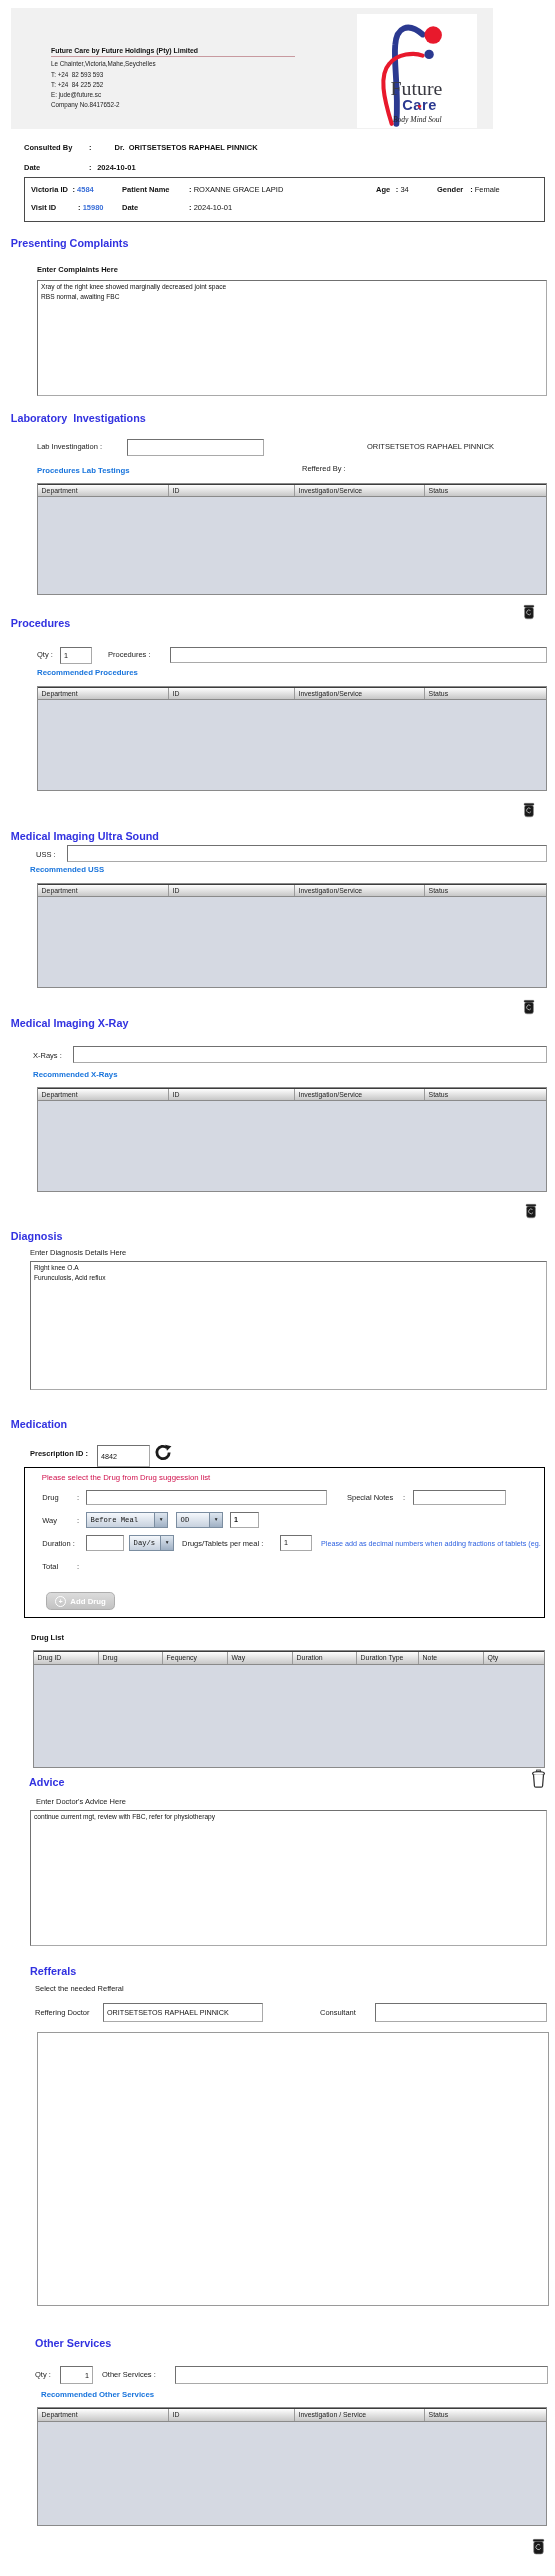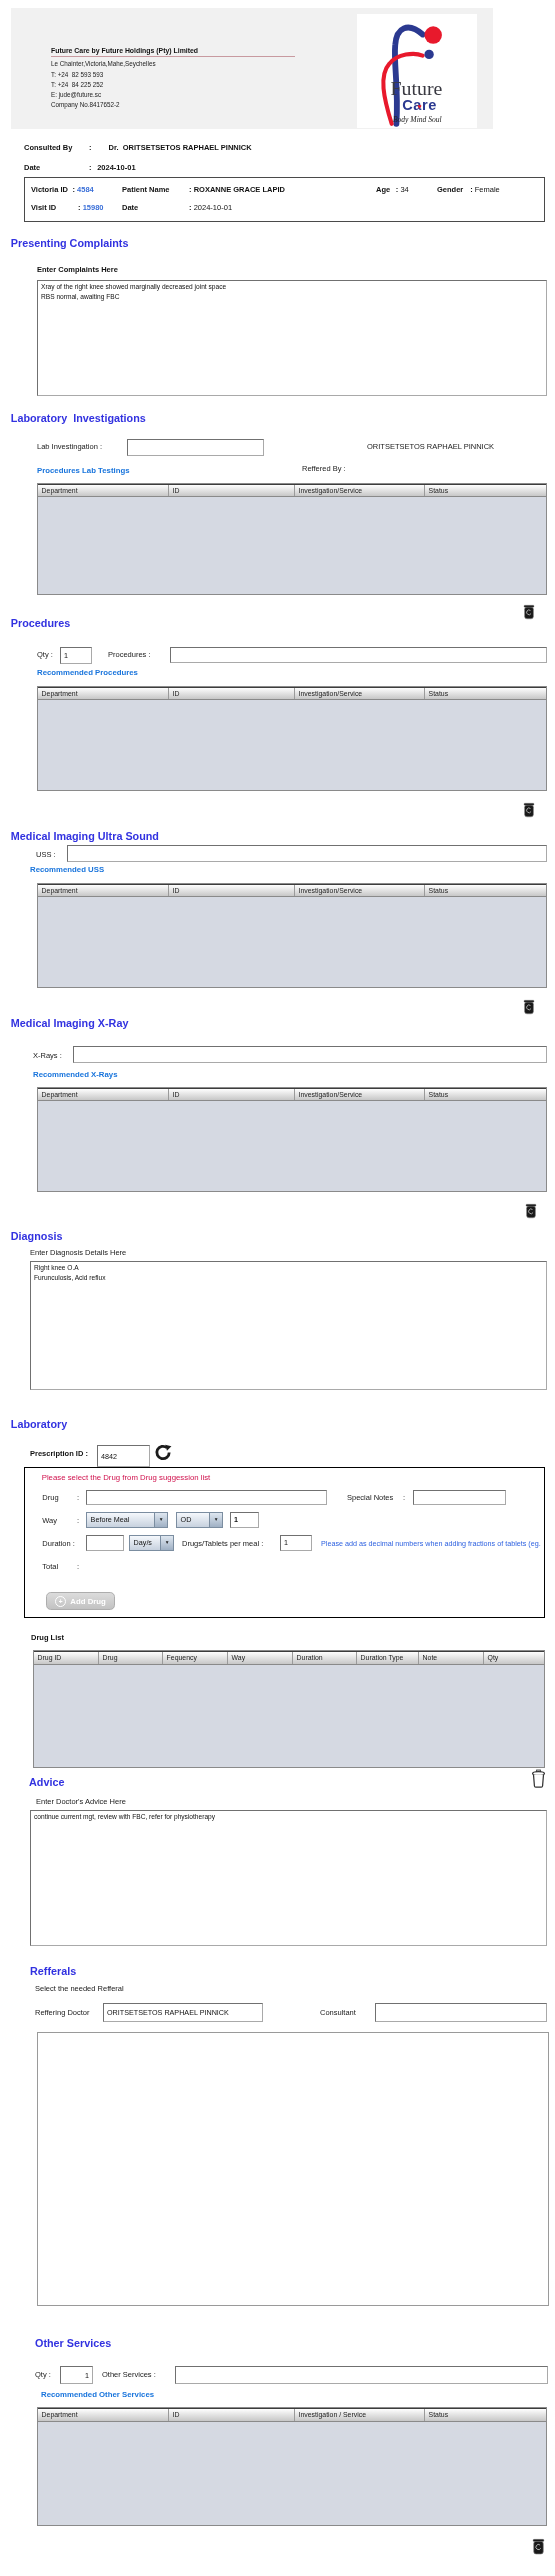--- a/index.html
+++ b/index.html
@@ -30,21 +30,21 @@
   .thead{display:flex;height:13px;background:linear-gradient(#fefefe,#c7c7c7);
          border-top:1.2px solid #3c3c3c;border-bottom:0.6px solid #8a8a8a;box-sizing:border-box;}
   .th{font-size:6.9px;color:#222;padding:1.8px 3.6px;border-right:0.6px solid #9a9a9a;box-sizing:border-box;
       overflow:hidden;white-space:nowrap;}
   .th:last-child{border-right:none;}
   .tbody{background:#d5d9e2;}
   .listbox{background:#fff;border:0.6px solid #9a9a9a;}
   
   .dd{display:flex;align-items:center;background:linear-gradient(#f5f8fc,#c7d1de);
       border:0.6px solid #7b8da0;box-sizing:border-box;height:15.5px;}
-  .dd-text{flex:1;font-size:7.2px;color:#111;padding:0 3.6px;white-space:nowrap;overflow:hidden;}
+  .dd-text{flex:1;font-size:7.2px;color:#111;padding:0 3.6px;white-space:nowrap;overflow:hidden;font-family:Liberation Mono, monospace;}
   .dd-arrow{width:12px;height:100%;display:flex;align-items:center;justify-content:center;
             background:linear-gradient(#dfe7f0,#9fb0c4);border-left:0.6px solid #7b8da0;
             font-size:4.8px;color:#222;}
   
   .med-box{border:1.2px solid #000;background:#fff;}
   .warn-red{font-size:7.8px;color:#d0104c;}
   .hint-blue{font-size:7.2px;color:#2f62e0;white-space:nowrap;overflow:hidden;}
   .add-btn{display:flex;align-items:center;gap:4.2px;background:linear-gradient(#dcdcdc,#c2c2c2);
            border:0.6px solid #adadad;border-radius:4.8px;color:#fff;font-weight:bold;font-size:7.8px;
            justify-content:center;box-sizing:border-box;}
@@ -74,37 +74,37 @@
     <path d="M42,183 C28,138 20,100 38,80 C52,63 80,60 95,66" stroke="#e8192c" stroke-width="7" fill="none" stroke-linecap="round"></path>
     <circle cx="106" cy="64" r="8" fill="#2b3990"></circle>
     <text x="40" y="133" font-family="Liberation Serif, serif" font-size="34" fill="#3a3a42">Future</text>
     <text x="60" y="160" font-family="Liberation Sans, sans-serif" font-weight="bold" font-size="25" fill="#2b3990" letter-spacing="1">Care</text>
     <text x="86" y="157" font-size="12" fill="#e8192c">♥</text>
     <text x="44" y="180" font-family="Liberation Serif, serif" font-style="italic" font-size="13" fill="#222">Body Mind Soul</text>
   </svg>
 
   <div class="abs lbl-b" style="left:24px;top:143px;">
     <span style="display:inline-block;width:65px;">Consulted By</span><span>:</span>
-    <span class="pre" style="margin-left:15px;text-align:right;">Dr.  ORITSETSETOS RAPHAEL PINNICK</span>
+    <span class="pre" style="margin-left:21px;text-align:right;">Dr.  ORITSETSETOS RAPHAEL PINNICK</span>
   </div>
   <div class="abs lbl-b" style="left:24px;top:163px;">
     <span style="display:inline-block;width:65px;">Date</span><span>:</span>
     <span style="margin-left:3.6px;">2024-10-01</span>
   </div>
 
   <div class="abs patient-box" style="left:24px;top:177px;width:519px;height:43px;">
     <div class="abs lbl-b" style="left:6px;top:7.2px;">
       <span>Victoria ID</span>
       <span style="margin-left:2.4px;">:</span>
       <span class="val-blue">4584</span>
     </div>
     <div class="abs lbl-b" style="left:97px;top:7.2px;">
       <span style="display:inline-block;width:65px;">Patient Name</span>
       <span>:</span>
-      <span style="font-weight:bold;margin-top:20px;">ROXANNE GRACE LAPID</span>
+      <span style="font-weight:normal;margin-top:20px;">ROXANNE GRACE LAPID</span>
     </div>
     <div class="abs lbl-b" style="left:351px;top:7.2px;">
       <span>Age</span>
       <span style="margin-left:3.6px;">:</span>
       <span style="font-weight:normal;">34</span>
     </div>
     <div class="abs lbl-b" style="left:412px;top:7.2px;">
       <span>Gender</span>
       <span style="margin-left:4.8px;">:</span>
       <span style="font-weight:normal;">Female</span>
@@ -212,21 +212,21 @@
       <rect x="1.5" y="2" width="17" height="3.5" rx="1.5" fill="#191919" stroke="#8a8a8a" stroke-width="0.6"></rect>
       <path d="M12.5 11 a4 4 0 1 0 1 5" stroke="#cfcfcf" stroke-width="1.3" fill="none"></path>
     </svg>
   </div>
 
   <div class="abs sec-title" style="left:10.8px;top:1230px;">Diagnosis</div>
   <div class="abs lbl" style="left:30px;top:1248px;">Enter Diagnosis Details Here</div>
   <textarea class="abs tb" style="left: 30px; top: 1261px; width: 517px; height: 129px;">Right knee O.A
 Furunculosis, Acid reflux</textarea>
 
-  <div class="abs sec-title" style="left:10.8px;top:1418px;">Laboratory</div>
+  <div class="abs sec-title" style="left:10.8px;top:1418px;">Medication</div>
   <div class="abs lbl-b" style="left:30px;top:1449px;">Prescription ID :</div>
   <input class="abs tb" style="left: 97px; top: 1445px; width: 53px; height: 22px;" value="4842">
   <div class="abs icon-btn" style="left:154px;top:1443px;">
     <svg width="18" height="19" viewBox="0 0 32 32">
       <path d="M27 16 a11 11 0 1 1 -4 -8.5" stroke="#1c1c1c" stroke-width="5" fill="none"></path>
       <polygon points="20,2 31,5 23,13" fill="#1c1c1c"></polygon>
     </svg>
   </div>
 
   <div class="abs med-box" style="left:24px;top:1467px;width:519px;height:149px;">

